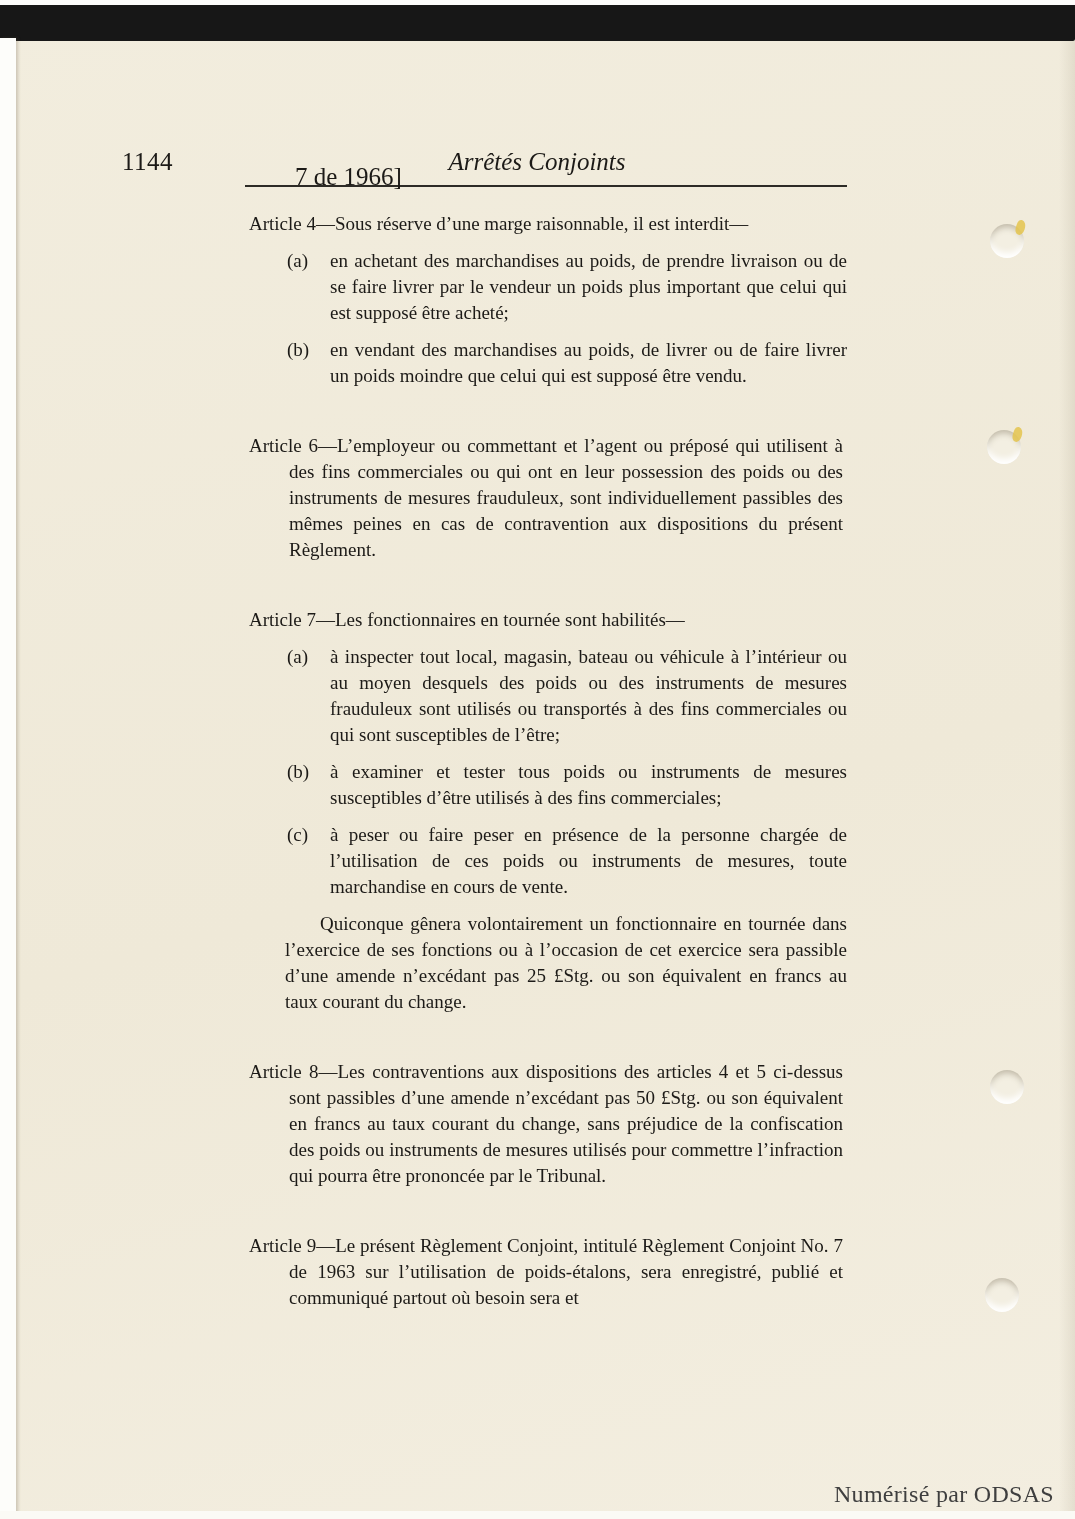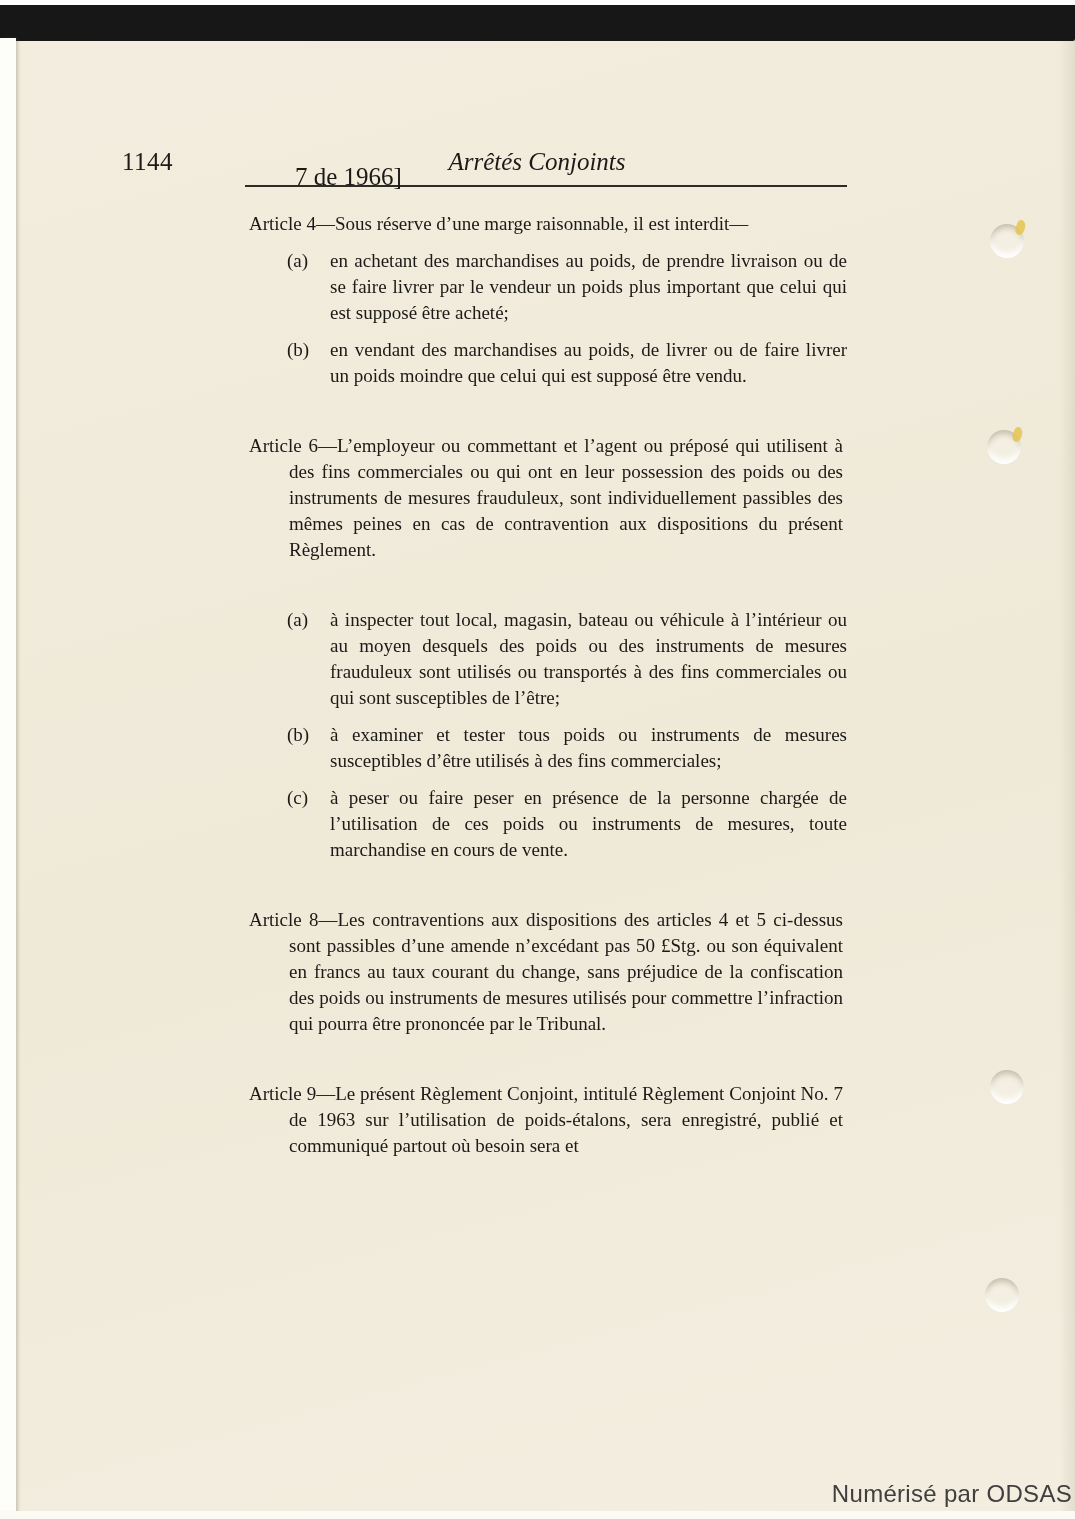--- a/index.html
+++ b/index.html
@@ -104,23 +104,23 @@
     text-align: justify;
   }
   .item-label { position: absolute; left: 42px; top: 0; }
   .article-closing {
     margin: 11px 0 0 40px;
     text-indent: 35px;
     text-align: justify;
   }
   .watermark {
     position: absolute;
-    right: 3px;
+    right: 21px;
     bottom: 11px;
-    font-family: Liberation Sans, sans-serif;
+    font-family: Liberation Serif, serif;
     font-size: 24px;
     color: #3f3f3f;
     letter-spacing: 0.3px;
   }
 </style>
 </head>
 <body>
 
 <div class="scan-page">
 
@@ -147,23 +147,25 @@
     <div class="articles">
         <div class="article">
           <p class="article-intro">Article 4—Sous réserve d’une marge raisonnable, il est interdit—</p>
           <div class="article-item"><span class="item-label">(a)</span><span class="item-text">en achetant des marchandises au poids, de prendre livraison ou de se faire livrer par le vendeur un poids plus important que celui qui est supposé être acheté;</span></div>
           <div class="article-item"><span class="item-label">(b)</span><span class="item-text">en vendant des marchandises au poids, de livrer ou de faire livrer un poids moindre que celui qui est supposé être vendu.</span></div>
         </div>
         <div class="article">
           <p class="article-intro">Article 6—L’employeur ou commettant et l’agent ou préposé qui utilisent à des fins commerciales ou qui ont en leur possession des poids ou des instruments de mesures frauduleux, sont individuellement passibles des mêmes peines en cas de contravention aux dispositions du présent Règlement.</p>
         </div>
         <div class="article">
+          <p class="article-intro">Article 7—Les fonctionnaires en tournée sont habilités—</p>
           <div class="article-item"><span class="item-label">(a)</span><span class="item-text">à inspecter tout local, magasin, bateau ou véhicule à l’intérieur ou au moyen desquels des poids ou des instruments de mesures frauduleux sont utilisés ou transportés à des fins commerciales ou qui sont susceptibles de l’être;</span></div>
           <div class="article-item"><span class="item-label">(b)</span><span class="item-text">à examiner et tester tous poids ou instruments de mesures susceptibles d’être utilisés à des fins commerciales;</span></div>
           <div class="article-item"><span class="item-label">(c)</span><span class="item-text">à peser ou faire peser en présence de la personne chargée de l’utilisation de ces poids ou instruments de mesures, toute marchandise en cours de vente.</span></div>
+          <p class="article-closing">Quiconque gênera volontairement un fonctionnaire en tournée dans l’exercice de ses fonctions ou à l’occasion de cet exercice sera passible d’une amende n’excédant pas 25 £Stg. ou son équivalent en francs au taux courant du change.</p>
         </div>
         <div class="article">
           <p class="article-intro">Article 8—Les contraventions aux dispositions des articles 4 et 5 ci-dessus sont passibles d’une amende n’excédant pas 50 £Stg. ou son équivalent en francs au taux courant du change, sans préjudice de la confiscation des poids ou instruments de mesures utilisés pour commettre l’infraction qui pourra être prononcée par le Tribunal.</p>
         </div>
         <div class="article">
           <p class="article-intro">Article 9—Le présent Règlement Conjoint, intitulé Règlement Conjoint No. 7 de 1963 sur l’utilisation de poids-étalons, sera enregistré, publié et communiqué partout où besoin sera et</p>
         </div>
       </div>
   </div>
 

